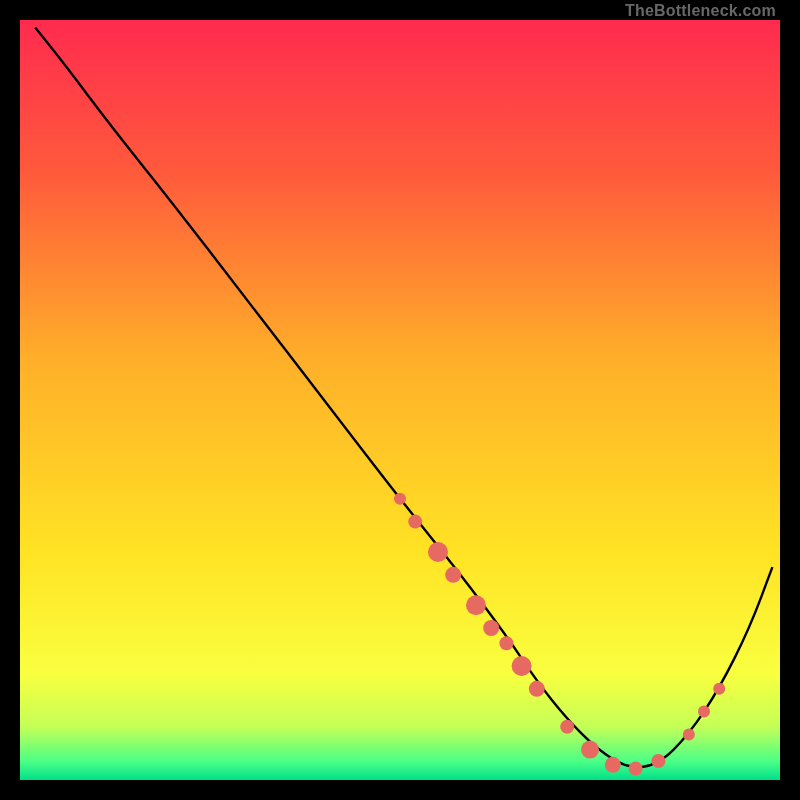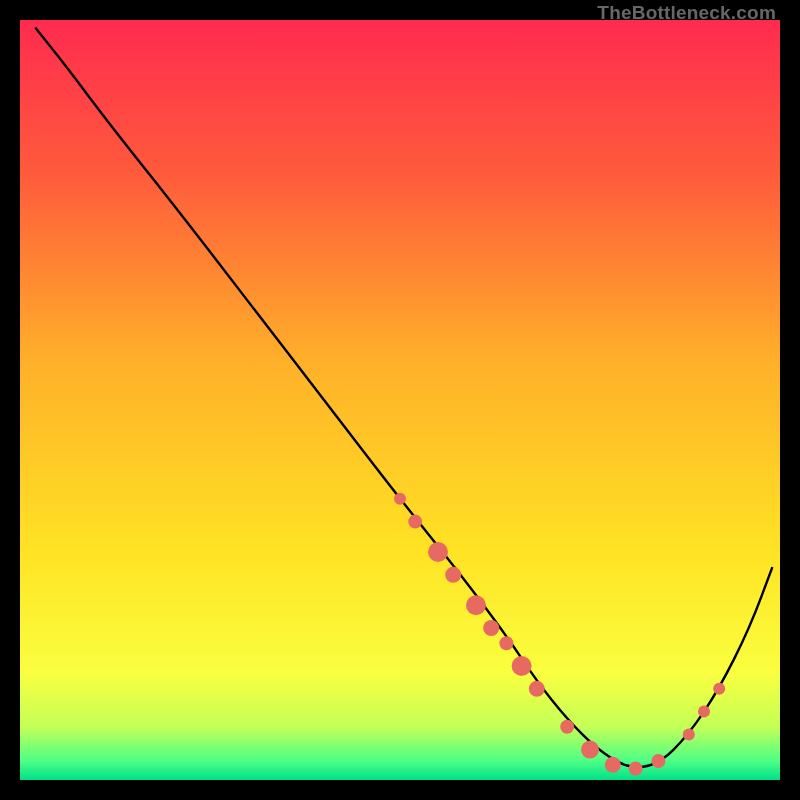--- a/index.html
+++ b/index.html
@@ -23,21 +23,21 @@
     position: absolute;
     left: 0;
     top: 0;
     width: 760px;
     height: 760px;
   }
   .watermark {
     position: absolute;
     top: 2px;
     right: 24px;
-    font-size: 19px;
+    font-size: 16px;
     font-weight: 600;
     color: #676767;
     letter-spacing: 0.2px;
   }
 </style>
 </head>
 <body>
 
 <div class="watermark">TheBottleneck.com</div>
 

